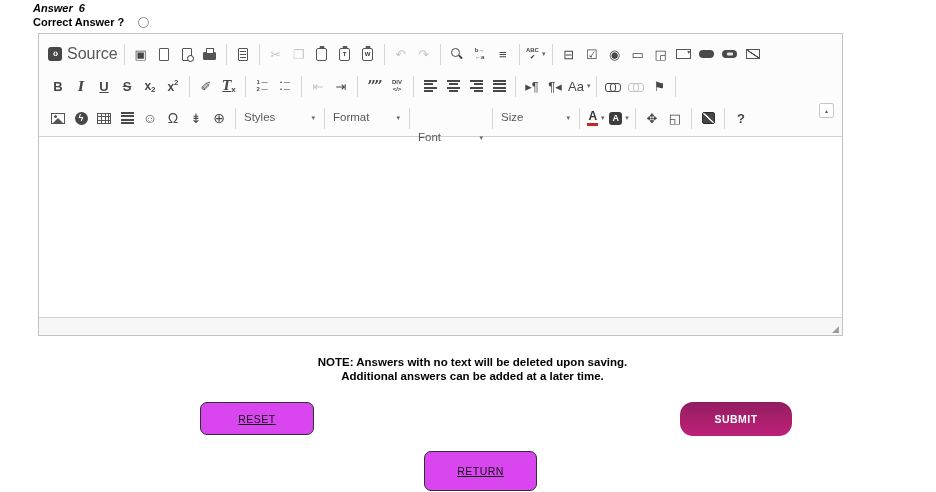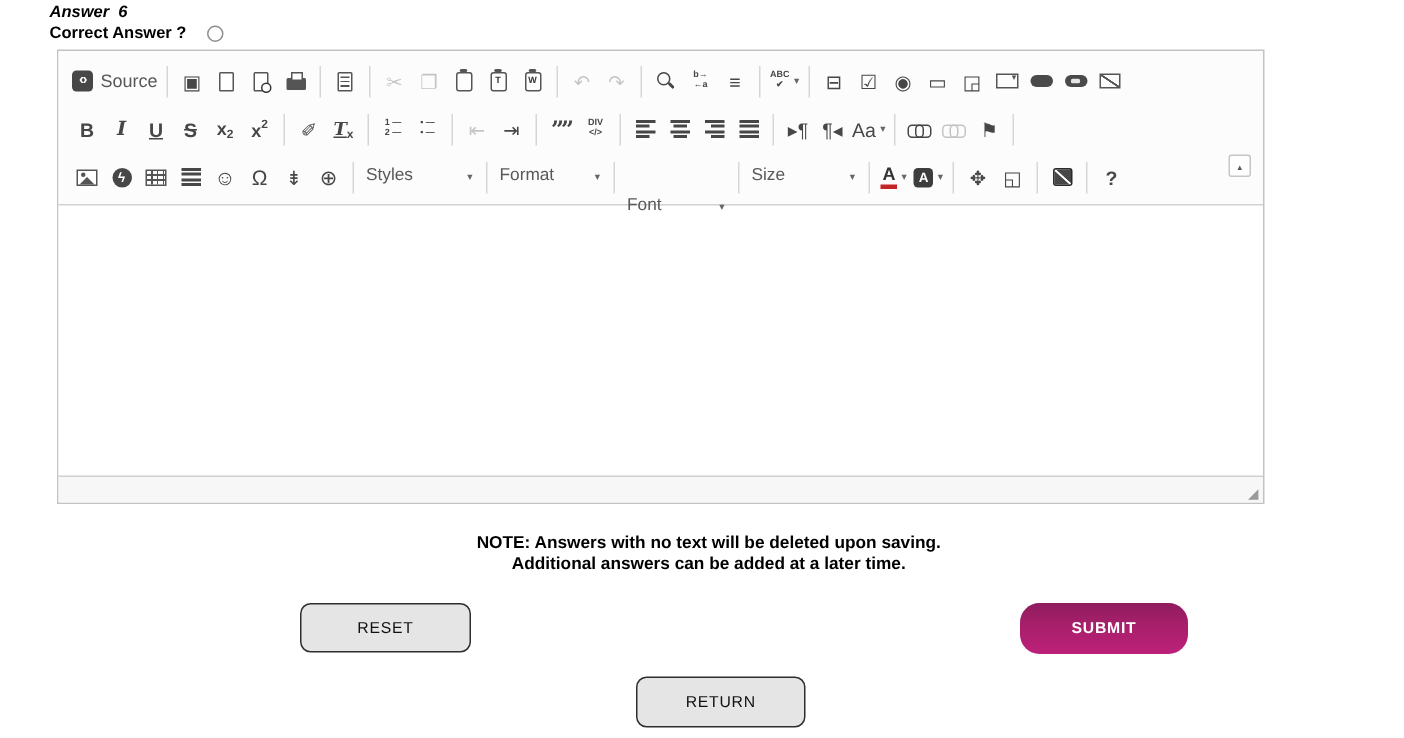--- a/index.html
+++ b/index.html
@@ -14,21 +14,21 @@
   .editor { position:absolute; left:38px; top:33px; width:805px; height:303px; border:1px solid #c3c3c3; background:#fff; display:flex; flex-direction:column; }
   .toolbar { position:relative; padding:8px 8px 6px 8px; background:#fcfcfc; border-bottom:1px solid #d1d1d1; display:flex; flex-direction:column; gap:8px; }
   .tb-row { display:flex; align-items:center; height:24px; gap:1px; }
   .tb-sep { width:1px; height:21px; background:#d6d6d6; margin:0 4px; flex:0 0 auto; }
   .tbtn { display:inline-flex; align-items:center; justify-content:center; min-width:22px; height:24px; padding:0 1px; color:#474747; font-size:13px; border-radius:2px; flex:0 0 auto; cursor:pointer; }
   .tbtn.dis { opacity:.3; cursor:default; }
   .tbtn.dd { justify-content:space-between; padding:0 4px 0 3px; }
   .ic { display:inline-flex; align-items:center; justify-content:center; line-height:1; }
 
   .srcbox { width:14px; height:14px; background:#474747; border-radius:3px; color:#fff; font-size:10px; font-weight:bold; letter-spacing:-1px; padding-bottom:1px; }
-  .tlabel { font-size:12px; color:#585858; margin-left:5px; }
+  .tlabel { font-size:16px; color:#585858; margin-left:5px; }
   .caret { font-size:7px; color:#666; margin-left:3px; }
 
   .tb-b { font-weight:bold; font-size:13px; }
   .tb-i { font-style:italic; font-weight:bold; font-family:"DejaVu Serif", serif; font-size:13px; }
   .tb-u { font-weight:bold; text-decoration:underline; font-size:13px; }
   .tb-s { font-weight:bold; text-decoration:line-through; font-size:13px; }
   .quote { font-family:"DejaVu Serif", serif; font-weight:bold; font-size:15px; letter-spacing:-2px; height:14px; }
   .big { font-size:14px; }
 
   .subsup { align-items:flex-end; }
@@ -79,25 +79,25 @@
 
   .collapse { position:absolute; right:8px; top:69px; width:15px; height:15px; border:1px solid #c6c6c6; border-radius:2px; background:#fff; display:flex; align-items:center; justify-content:center; font-size:6px; color:#555; cursor:pointer; }
 
   .content { flex:1 1 auto; background:#fff; outline:none; }
   .footer { height:18px; background:#f7f7f7; border-top:1px solid #d1d1d1; display:flex; justify-content:flex-end; align-items:flex-end; padding:0 3px 1px 0; }
   .resize { font-size:9px; color:#9a9a9a; line-height:1; cursor:se-resize; }
 
   .note { position:absolute; left:0; top:355px; width:936px; text-align:center; font-size:11.5px; font-weight:bold; color:#000; line-height:1.25;padding-left:9px; }
 
   .btn { position:absolute; display:flex; align-items:center; justify-content:center; font-family:inherit; font-size:10.5px; letter-spacing:.5px; cursor:pointer; }
-  .outline { background:#e5e5e5; border:1.4px solid #2e2e2e; border-radius:7px; color:#101010; }
+  .outline { background:#d946ef; border:1.4px solid #2e2e2e; border-radius:7px; color:#101010;text-decoration:underline; }
   .reset  { left:200px; top:402px; width:114px; height:33px; }
   .submit { left:680px; top:402px; width:112px; height:34px; border:none; border-radius:13px; color:#fff; font-weight:bold;
             background:linear-gradient(180deg,#8f1d5e 0%,#a81f6b 45%,#bc2079 100%); }
-  .return { left:424px; top:451px; width:113px; height:34px; }
+  .return { left:424px; top:451px; width:113px; height:40px; }
 </style>
 </head>
 <body>
 
 <div class="stage">
 
   <div class="answer-label">Answer  6</div>
 
   <div class="correct-row">
     <span class="correct-label">Correct Answer ?</span>

